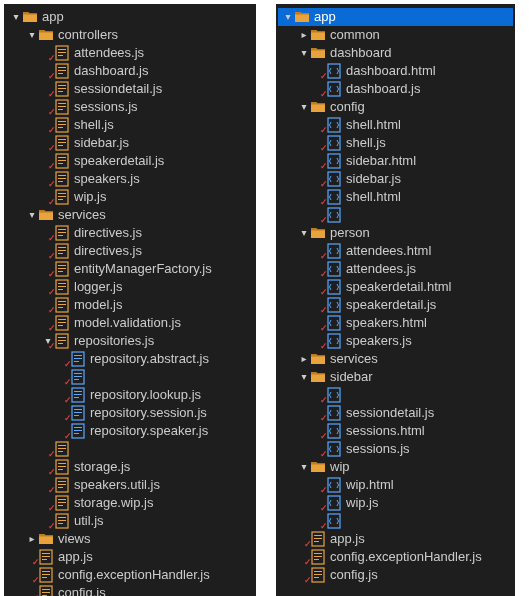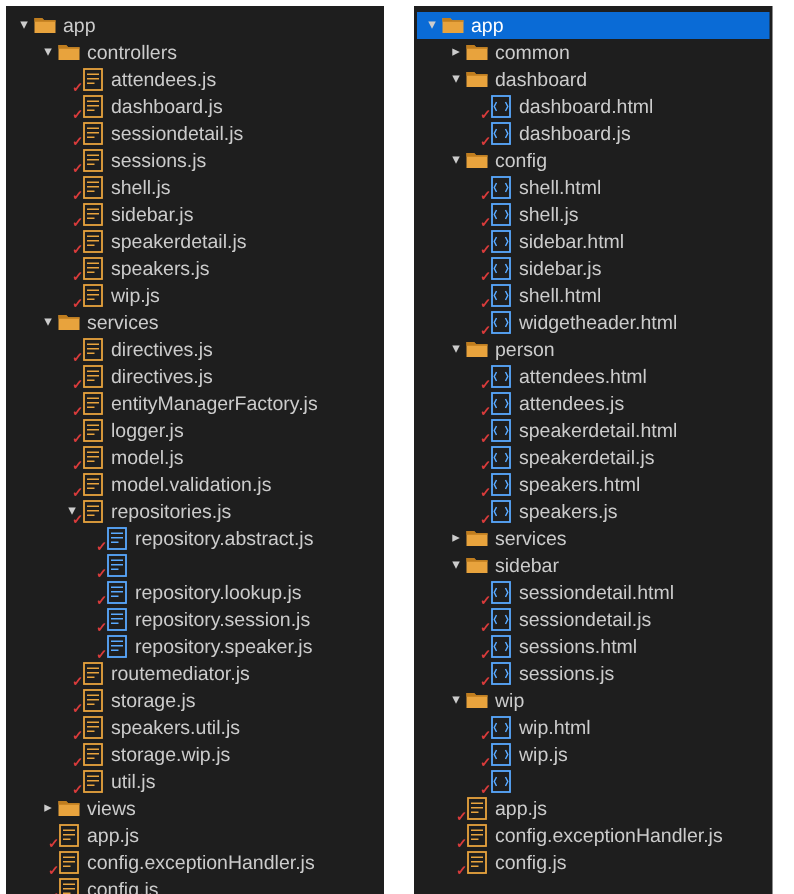--- a/index.html
+++ b/index.html
@@ -371,21 +371,20 @@
       <span class="caret empty"></span>
       <span class="icon">
         <svg viewBox="0 0 16 16">
           <rect x="2" y="1" width="12" height="14" fill="#1e1e1e" stroke="#e8a33d" stroke-width="1.2"></rect>
           <rect x="4" y="4" width="8" height="1" fill="#e8a33d"></rect>
           <rect x="4" y="7" width="8" height="1" fill="#e8a33d"></rect>
           <rect x="4" y="10" width="5" height="1" fill="#e8a33d"></rect>
         </svg>
         <span class="tick">✓</span>
       </span>
-      <span class="lbl">routemediator.js</span>
     </div>
     <div class="row" style="padding-left: 36px;">
       <span class="caret empty"></span>
       <span class="icon">
         <svg viewBox="0 0 16 16">
           <rect x="2" y="1" width="12" height="14" fill="#1e1e1e" stroke="#e8a33d" stroke-width="1.2"></rect>
           <rect x="4" y="4" width="8" height="1" fill="#e8a33d"></rect>
           <rect x="4" y="7" width="8" height="1" fill="#e8a33d"></rect>
           <rect x="4" y="10" width="5" height="1" fill="#e8a33d"></rect>
         </svg>
@@ -610,21 +609,20 @@
     <div class="row" style="padding-left: 36px;">
       <span class="caret empty"></span>
       <span class="icon">
         <svg viewBox="0 0 16 16">
           <rect x="2" y="1" width="12" height="14" fill="#1e1e1e" stroke="#59a9ff" stroke-width="1.2"></rect>
           <path d="M5 5 L3.5 8 L5 11" stroke="#59a9ff" stroke-width="1" fill="none"></path>
           <path d="M11 5 L12.5 8 L11 11" stroke="#59a9ff" stroke-width="1" fill="none"></path>
         </svg>
         <span class="tick">✓</span>
       </span>
-      <span class="lbl">widgetheader.html</span>
     </div>
     <div class="row" style="padding-left: 20px;">
       <span class="caret">▾</span>
       <span class="icon">
         <svg viewBox="0 0 16 16">
           <path class="folder-svg" d="M1 3 h5 l1.5 1.5 H15 V13 H1 Z"></path>
           <path fill="#c07d1e" d="M1 3 h5 l1.5 1.5 H15 v1 H1 Z"></path>
         </svg>
       </span>
       <span class="lbl">person</span>
@@ -724,21 +722,20 @@
     <div class="row" style="padding-left: 36px;">
       <span class="caret empty"></span>
       <span class="icon">
         <svg viewBox="0 0 16 16">
           <rect x="2" y="1" width="12" height="14" fill="#1e1e1e" stroke="#59a9ff" stroke-width="1.2"></rect>
           <path d="M5 5 L3.5 8 L5 11" stroke="#59a9ff" stroke-width="1" fill="none"></path>
           <path d="M11 5 L12.5 8 L11 11" stroke="#59a9ff" stroke-width="1" fill="none"></path>
         </svg>
         <span class="tick">✓</span>
       </span>
-      <span class="lbl">sessiondetail.html</span>
     </div>
     <div class="row" style="padding-left: 36px;">
       <span class="caret empty"></span>
       <span class="icon">
         <svg viewBox="0 0 16 16">
           <rect x="2" y="1" width="12" height="14" fill="#1e1e1e" stroke="#59a9ff" stroke-width="1.2"></rect>
           <path d="M5 5 L3.5 8 L5 11" stroke="#59a9ff" stroke-width="1" fill="none"></path>
           <path d="M11 5 L12.5 8 L11 11" stroke="#59a9ff" stroke-width="1" fill="none"></path>
         </svg>
         <span class="tick">✓</span>

